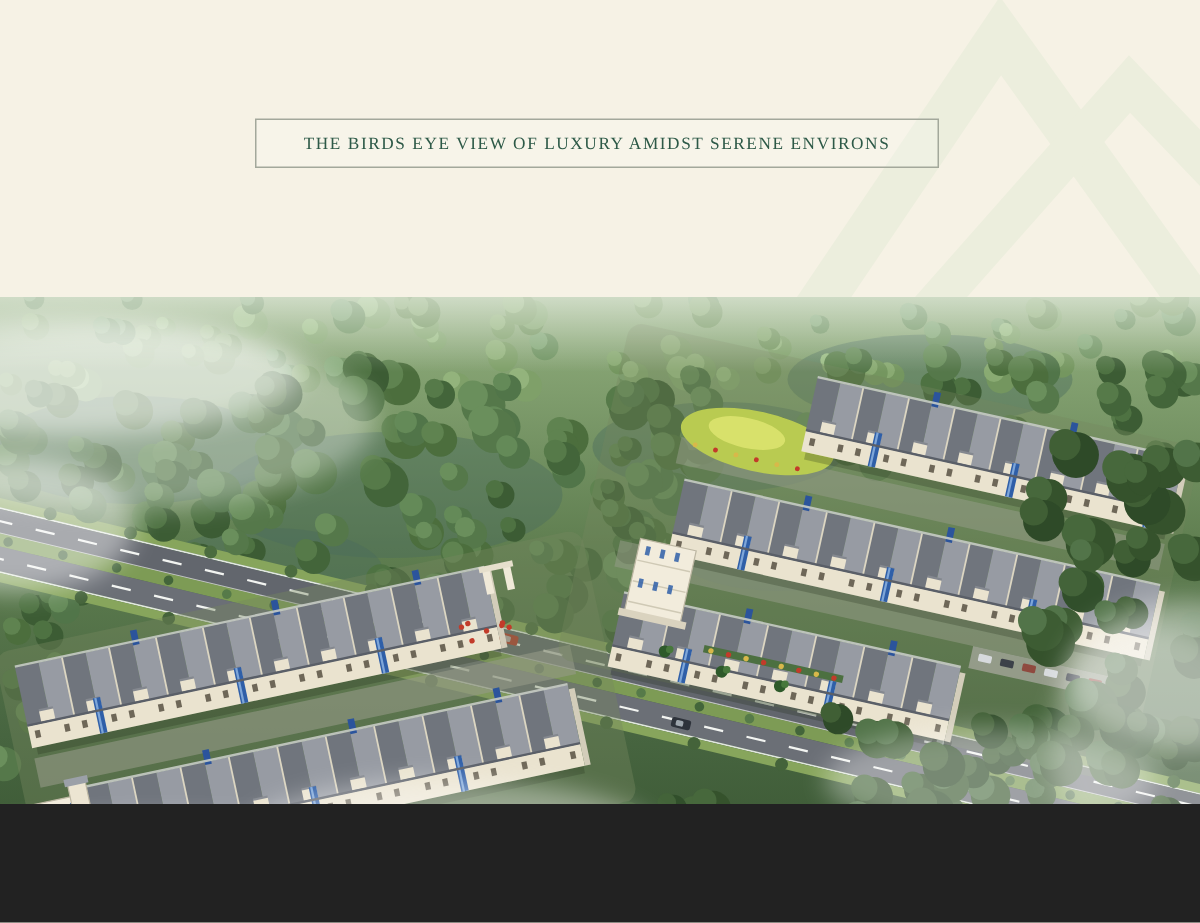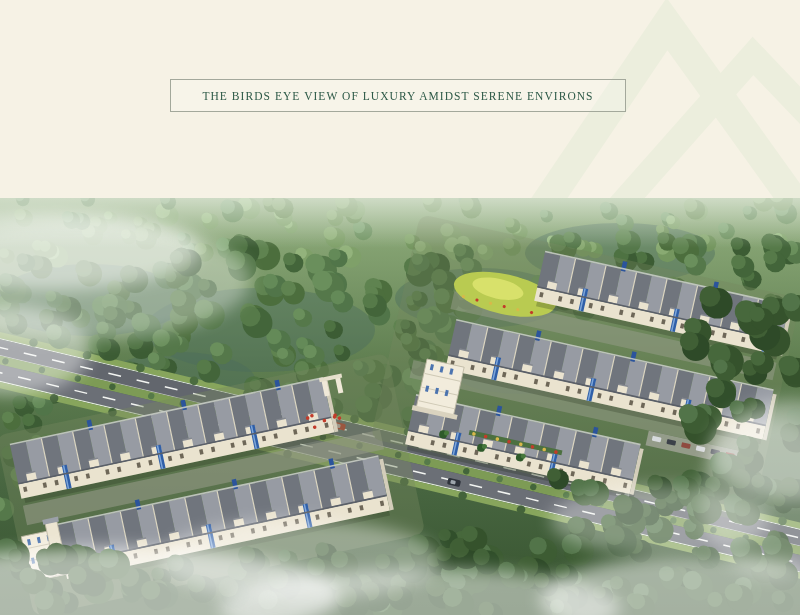--- a/index.html
+++ b/index.html
@@ -1,16 +1,16 @@
 <!DOCTYPE html>
 <html style="--header_bg: #f6f2e5; --watermark_band: #eceedd; --title_green: #2d5947; --box_border: #a3a89b; --forest_light: #7fa069; --forest_mid: #4c6e3d; --forest_dark: #35522c; --teal_shadow: #4a6b5e; --mist_white: #ffffff; --road_asphalt: #62666d; --road_asphalt2: #6b6f76; --road_marking: #f2f4f1; --median_green: #7d9b55; --verge_green: #87a55c; --wall_cream: #eae3cf; --roof_dark: #70757d; --roof_light: #979ba3; --glass_blue: #2f5fa8; --lawn_yellow_green: #b9cb51; --flower_red: #c23b2a; --flower_yellow: #d8b84a; --car_dark: #2e333b; --car_red: #b5372b;"><head>
 <meta charset="utf-8">
 <style>
   html,body{margin:0;padding:0;background:#222;}
-  .page{position:relative;width:800px;height:615px;overflow:hidden;
+  .page{position:relative;width:800px;height:536px;overflow:hidden;
         background:var(--header_bg,#f6f2e5);font-family:"Liberation Serif",serif;}
   .header{position:absolute;left:0;top:0;width:800px;height:198px;overflow:hidden;
           background:var(--header_bg,#f6f2e5);}
   .watermark{position:absolute;left:0;top:0;width:800px;height:198px;display:block;}
   .title-box{position:absolute;left:170px;top:79px;width:456px;height:33px;box-sizing:border-box;
              border:1px solid var(--box_border,#a3a89b);background:rgba(255,255,255,0.18);
              display:flex;align-items:center;justify-content:center;}
   .title-text{font-family:"Liberation Serif",serif;font-size:11.5px;font-weight:400;
               letter-spacing:1.05px;white-space:nowrap;color:var(--title_green,#2d5947);}
   .aerial{position:absolute;left:0;top:198px;width:800px;height:417px;margin:0;}

